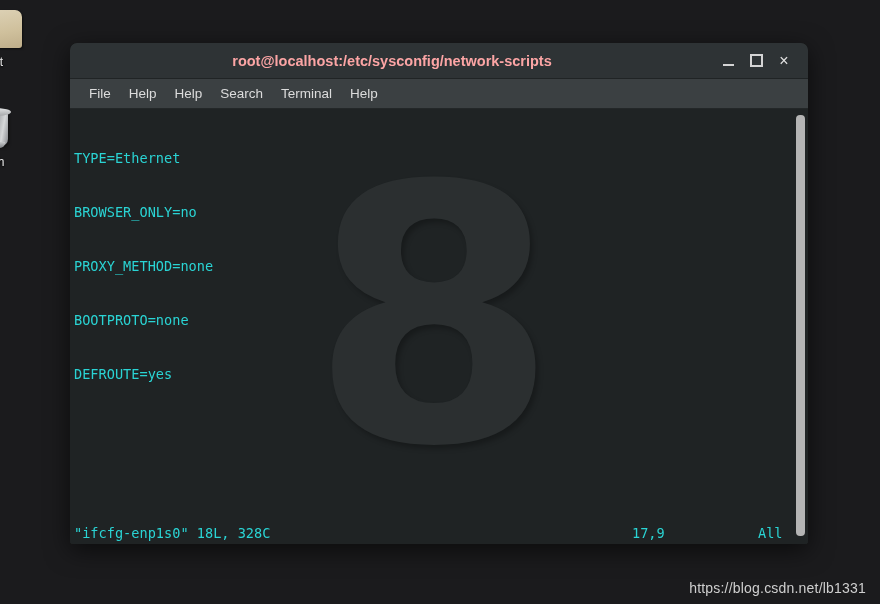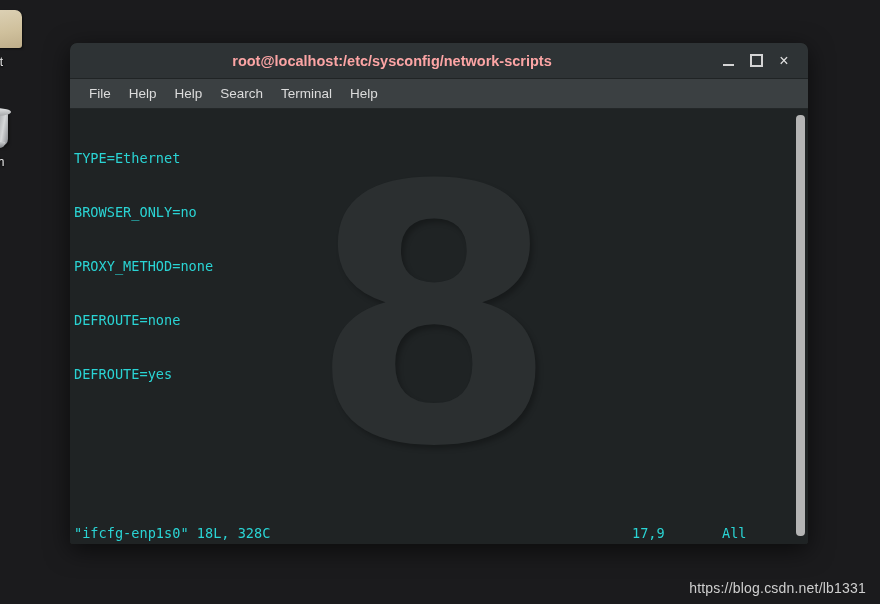--- a/index.html
+++ b/index.html
@@ -202,21 +202,21 @@
     font-family: "DejaVu Sans Mono", monospace;
     font-size: 13.6px;
     line-height: 18px;
     color: #2ad4d4;
     white-space: pre;
     padding-left: 4px;
     display: flex;
   }
   #status-file { flex: 0 0 auto; }
   #status-pos  { position: absolute; left: 562px; text-align: center; }
-  #status-scope{ position: absolute; left: 652px; }
+  #status-scope{ position: absolute; left: 688px; }
 
   #scrollbar-track {
     position: relative;
     z-index: 3;
     width: 16px;
     flex: 0 0 16px;
     background: #1f2324;
     display: flex;
     justify-content: center;
     padding: 6px 0 8px;
@@ -290,21 +290,21 @@
     <div id="term-body">
 
       <div id="term-bg-logo">
         <span>8</span>
       </div>
 
       <div id="term-text">
         <div class="term-line">TYPE=Ethernet</div>
         <div class="term-line">BROWSER_ONLY=no</div>
         <div class="term-line">PROXY_METHOD=none</div>
-        <div class="term-line">DEFROUTE=none</div>
+        <div class="term-line">BOOTPROTO=none</div>
         <div class="term-line">DEFROUTE=yes</div>
         
         
         
         
         
         
         
         
         

